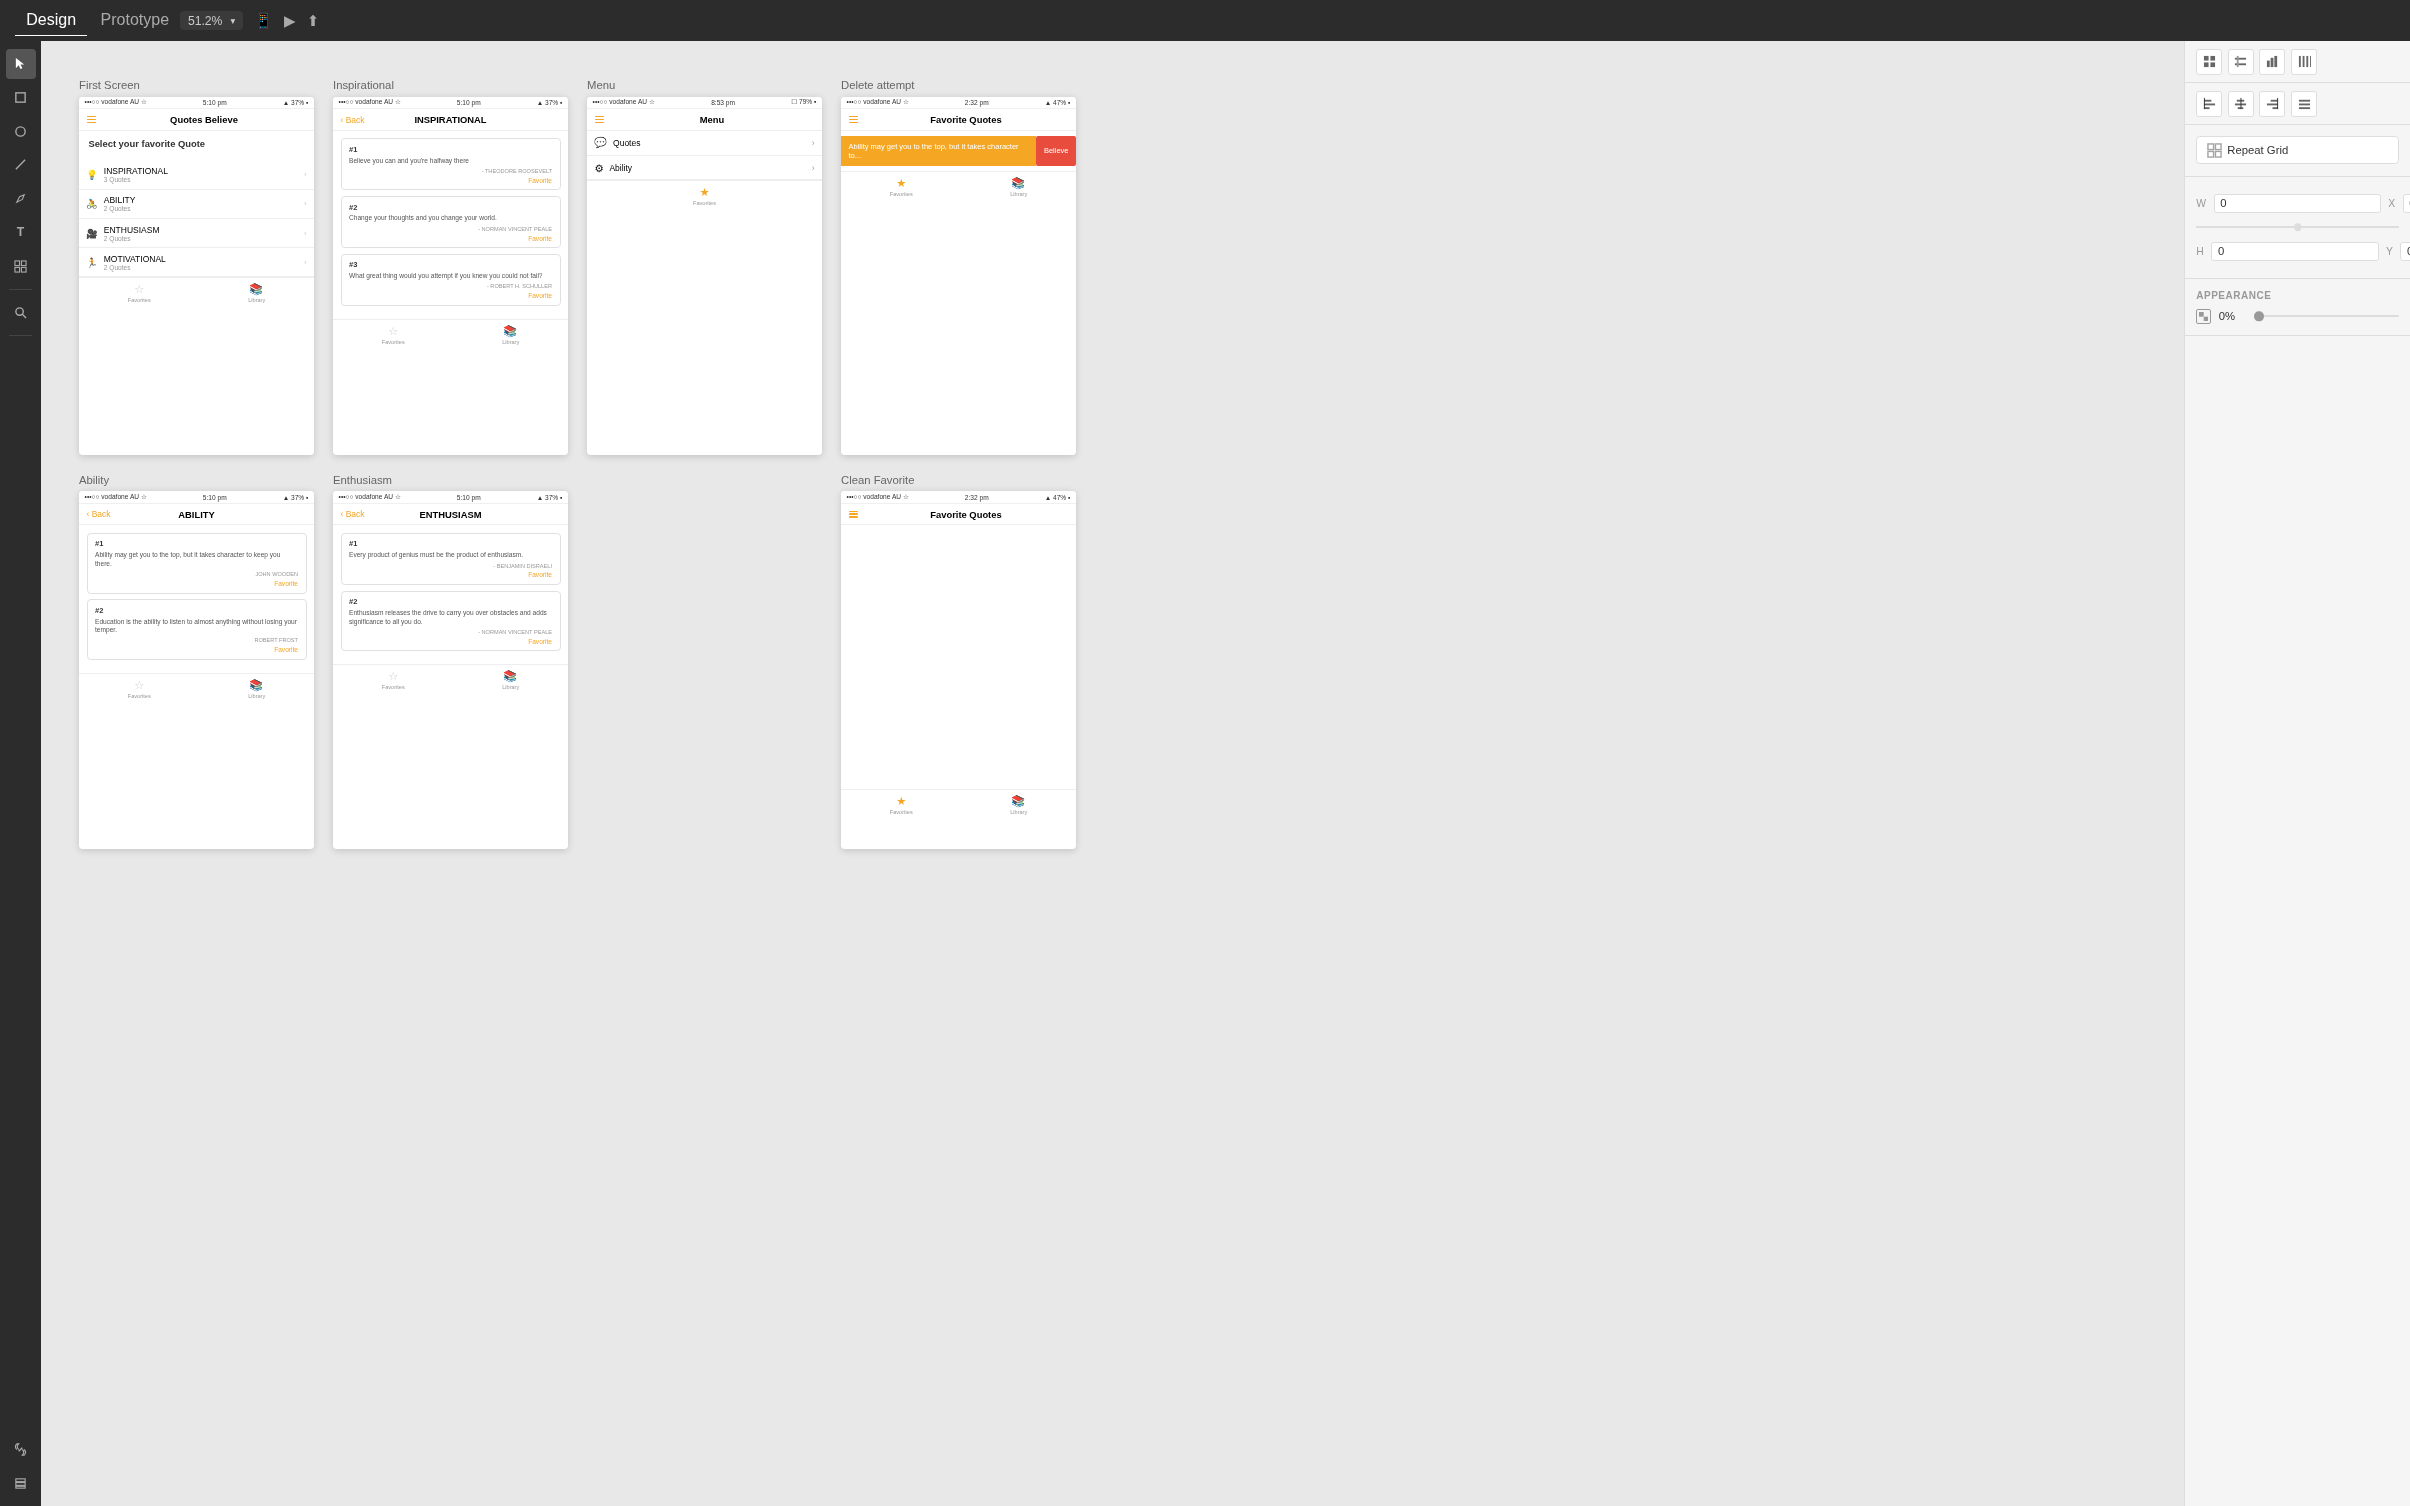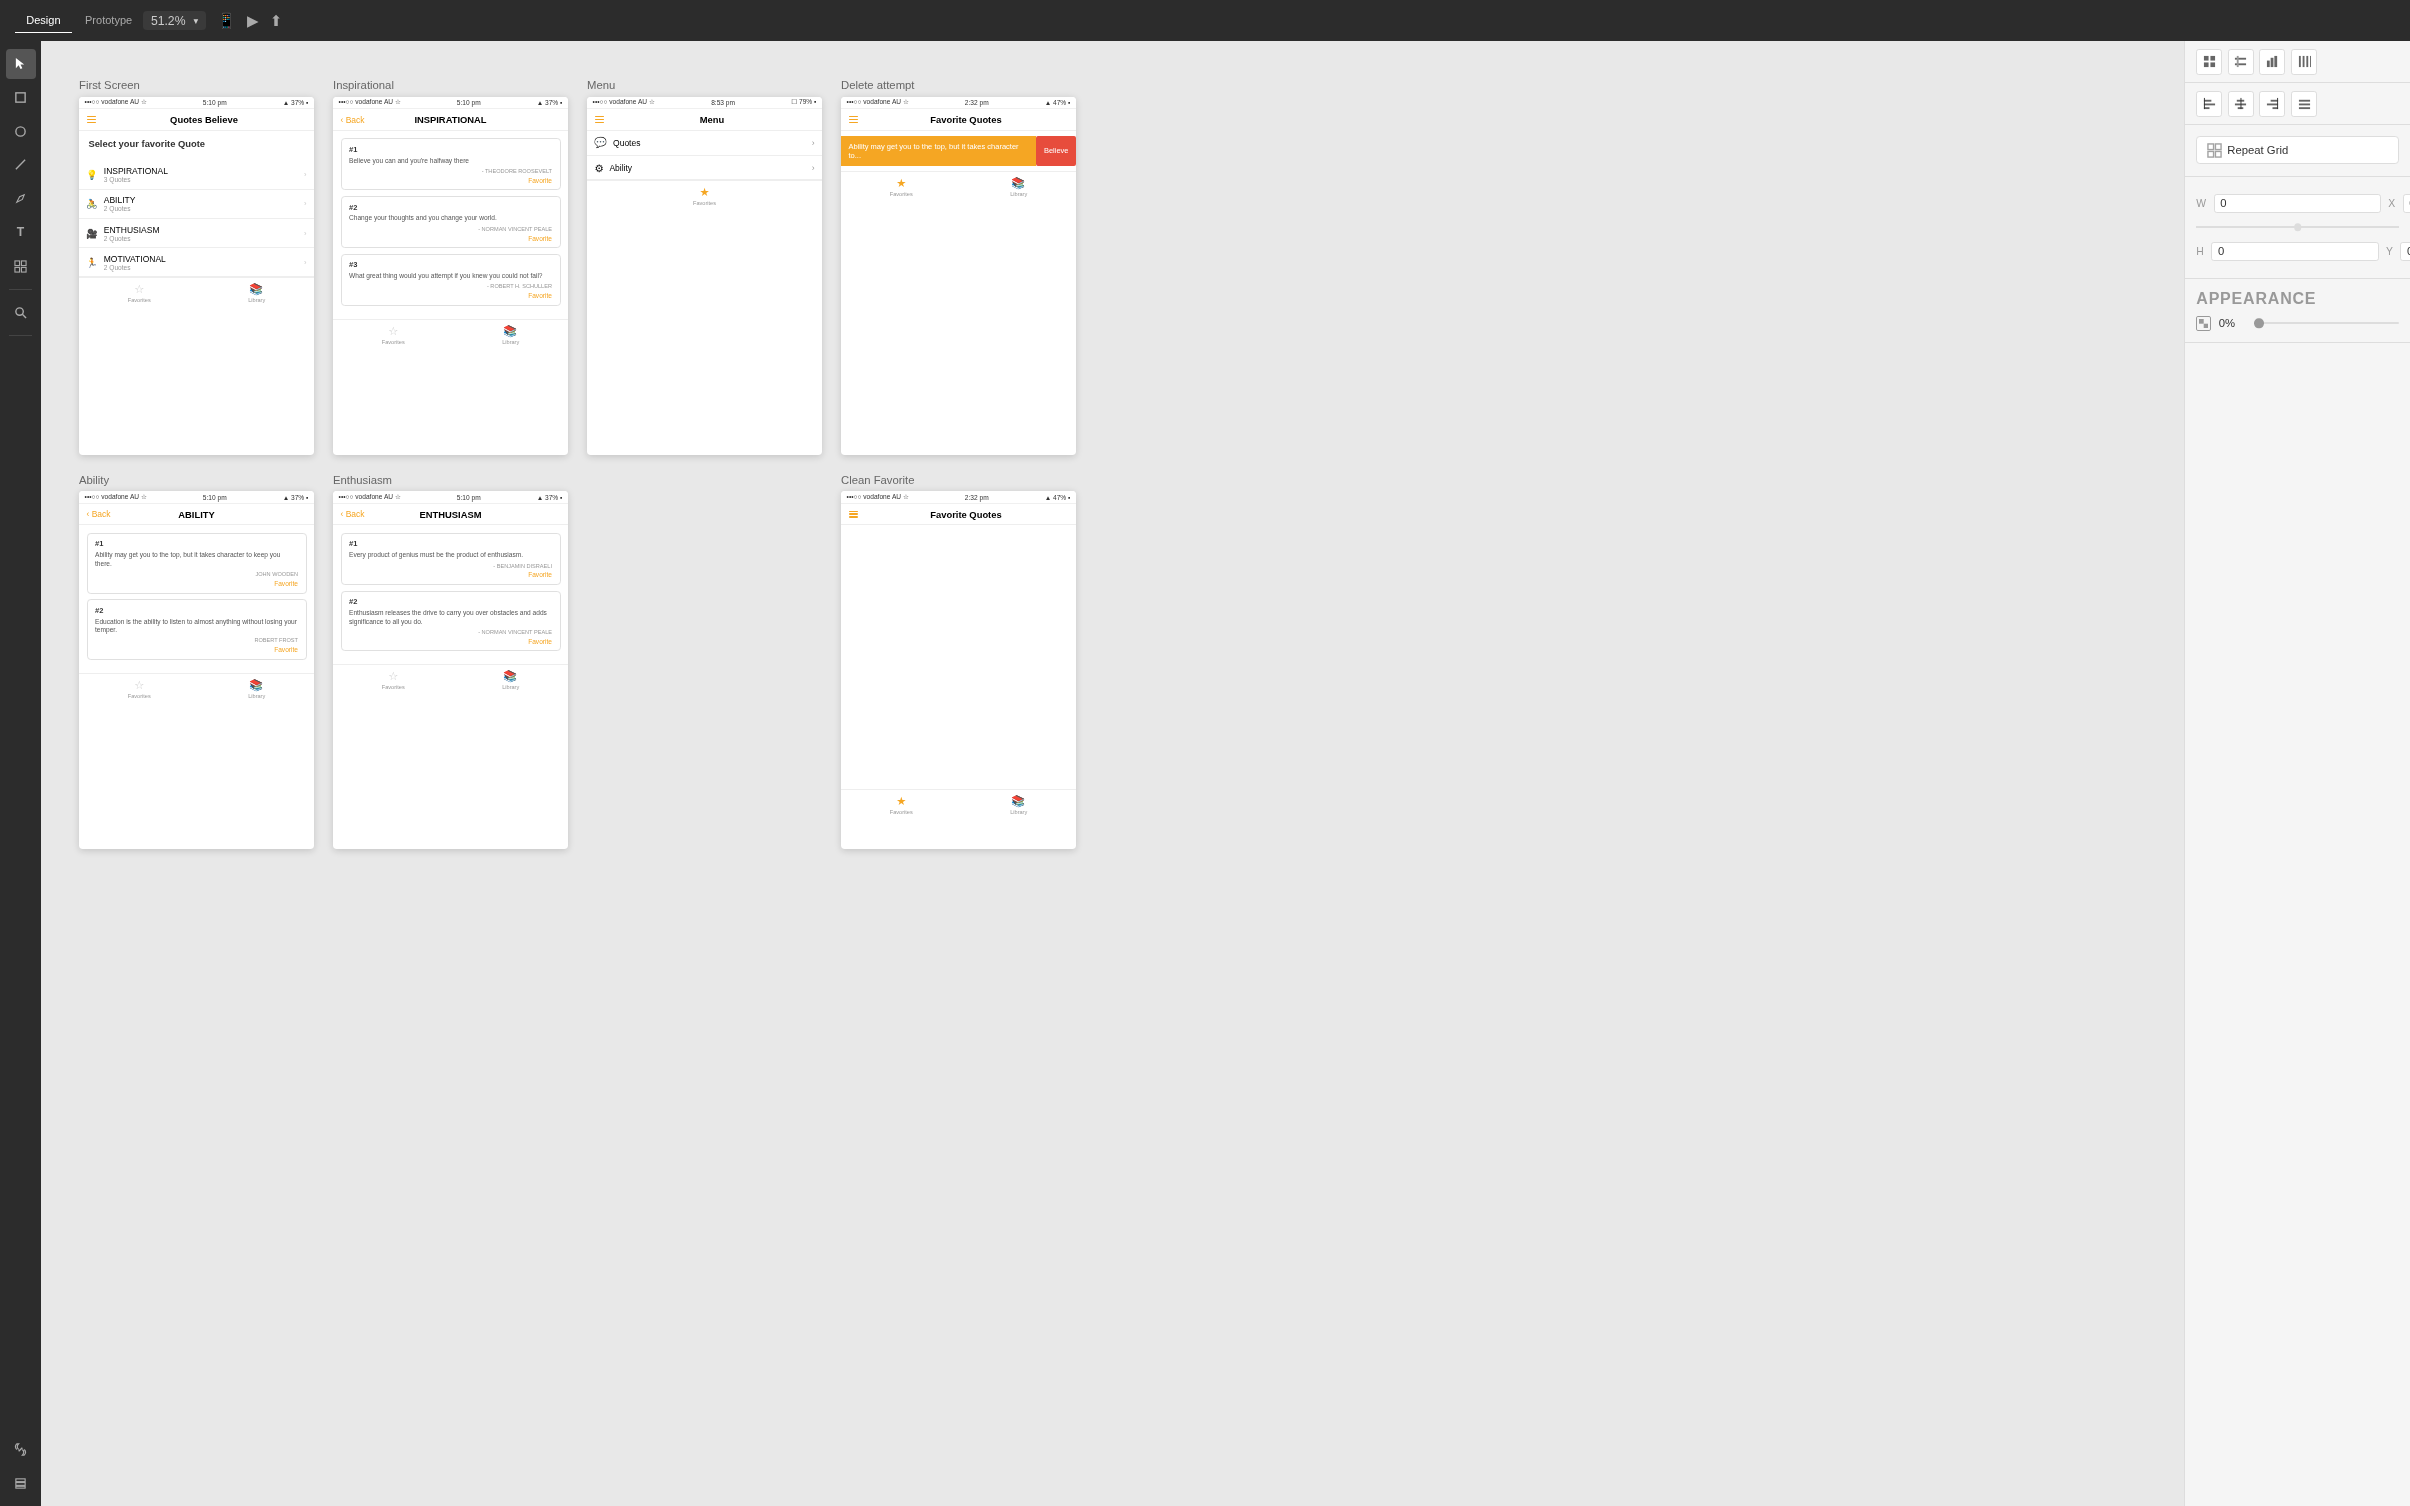--- a/index.html
+++ b/index.html
@@ -1,21 +1,21 @@
 <!DOCTYPE html>
 <html style="font-size:15px"><head>
   <meta charset="utf-8">
   <style>
     * { box-sizing: border-box; margin: 0; padding: 0; }
     body { font-family: -apple-system, BlinkMacSystemFont, 'Segoe UI', sans-serif; background: #f0f0f0; display: flex; flex-direction: column; height: 100vh; overflow: hidden; }
 
     
     .topbar { background: #2c2c2c; height: 41px; display: flex; align-items: center; padding: 0 15px; flex-shrink: 0; }
     .topbar-tabs { display: flex; gap: 1.9px; }
-    .topbar-tab { color: #aaa; font-size: 11px; padding: 5.6px 11.3px; cursor: pointer; border-bottom: 1.9px solid transparent; text-align: center; }
+    .topbar-tab { color: #aaa; font-size: 16px; padding: 5.6px 11.3px; cursor: pointer; border-bottom: 1.9px solid transparent; text-align: center; }
     .topbar-tab.active { color: #fff; border-bottom: 1.9px solid #fff; }
     .topbar-title { flex: 1; text-align: center; color: #ccc; font-size: 13px; }
     .topbar-right { display: flex; align-items: center; gap: 11.3px; }
     .zoom-control { display: flex; align-items: center; background: #3a3a3a; border-radius: 3.8px; padding: 2.8px 7.5px; color: #ccc; font-size: 12.2px; gap: 8px; cursor: pointer; }
     .topbar-icon { color: #aaa; font-size: 15px; cursor: pointer; }
 
     
     .main { display: flex; flex: 1; overflow: hidden; }
 
     
@@ -32,21 +32,21 @@
     .panel-section { padding: 11.3px; border-bottom: 0.9px solid #ddd; }
     .panel-icon-row { display: flex; gap: 5.6px; padding: 7.5px 11.3px; border-bottom: 0.9px solid #ddd; }
     .panel-icon-btn { width: 26px; height: 26px; display: flex; align-items: center; justify-content: center; border-radius: 2.8px; cursor: pointer; color: #666; font-size: 12.2px; border: 0.9px solid #ddd; background: #fff; }
     .repeat-grid-btn { display: flex; align-items: center; gap: 5.6px; background: #fff; border: 0.9px solid #ddd; border-radius: 3.8px; padding: 5.6px 9.4px; cursor: pointer; font-size: 11.3px; color: #333; width: 100%; }
     .repeat-grid-btn svg { opacity: 0.6; }
     .dim-row { display: flex; align-items: center; gap: 7.5px; margin: 5.6px 0; }
     .dim-label { font-size: 10.4px; color: #999; width: 11.3px; }
     .dim-input { flex: 1; background: #fff; border: 0.9px solid #ddd; border-radius: 2.8px; padding: 2.8px 5.6px; font-size: 11.3px; color: #333; }
     .dim-divider { width: 100%; height: 1.9px; background: #ddd; margin: 3.8px 0; position: relative; }
     .dim-divider-handle { position: absolute; left: 50%; top: 50%; transform: translate(-50%, -50%); width: 7.5px; height: 7.5px; background: #ddd; border-radius: 50%; }
-    .appearance-title { font-size: 16px; color: #999; font-weight: 600; letter-spacing: 0.05em; margin-bottom: 7.5px; }
+    .appearance-title { font-size: 10px; color: #999; font-weight: 600; letter-spacing: 0.05em; margin-bottom: 7.5px; }
     .opacity-row { display: flex; align-items: center; gap: 7.5px; }
     .opacity-icon { width: 15px; height: 15px; border: 0.9px solid #999; border-radius: 1.9px; display: flex; align-items: center; justify-content: center; }
     .opacity-val { font-size: 11.3px; color: #333; width: 28px; }
     .opacity-slider { flex: 1; height: 1.9px; background: #ddd; border-radius: 0.9px; position: relative; }
     .opacity-slider-thumb { position: absolute; left: 0; top: 50%; transform: translateY(-50%); width: 9.4px; height: 9.4px; background: #999; border-radius: 50%; cursor: pointer; }
 
     
     .artboard-grid { display: grid; grid-template-columns: repeat(4, 235px); gap: 19px; }
     .artboard-wrapper { display: flex; flex-direction: column; gap: 5.6px; }
     .artboard-label { font-size: 11.3px; color: #666; }

